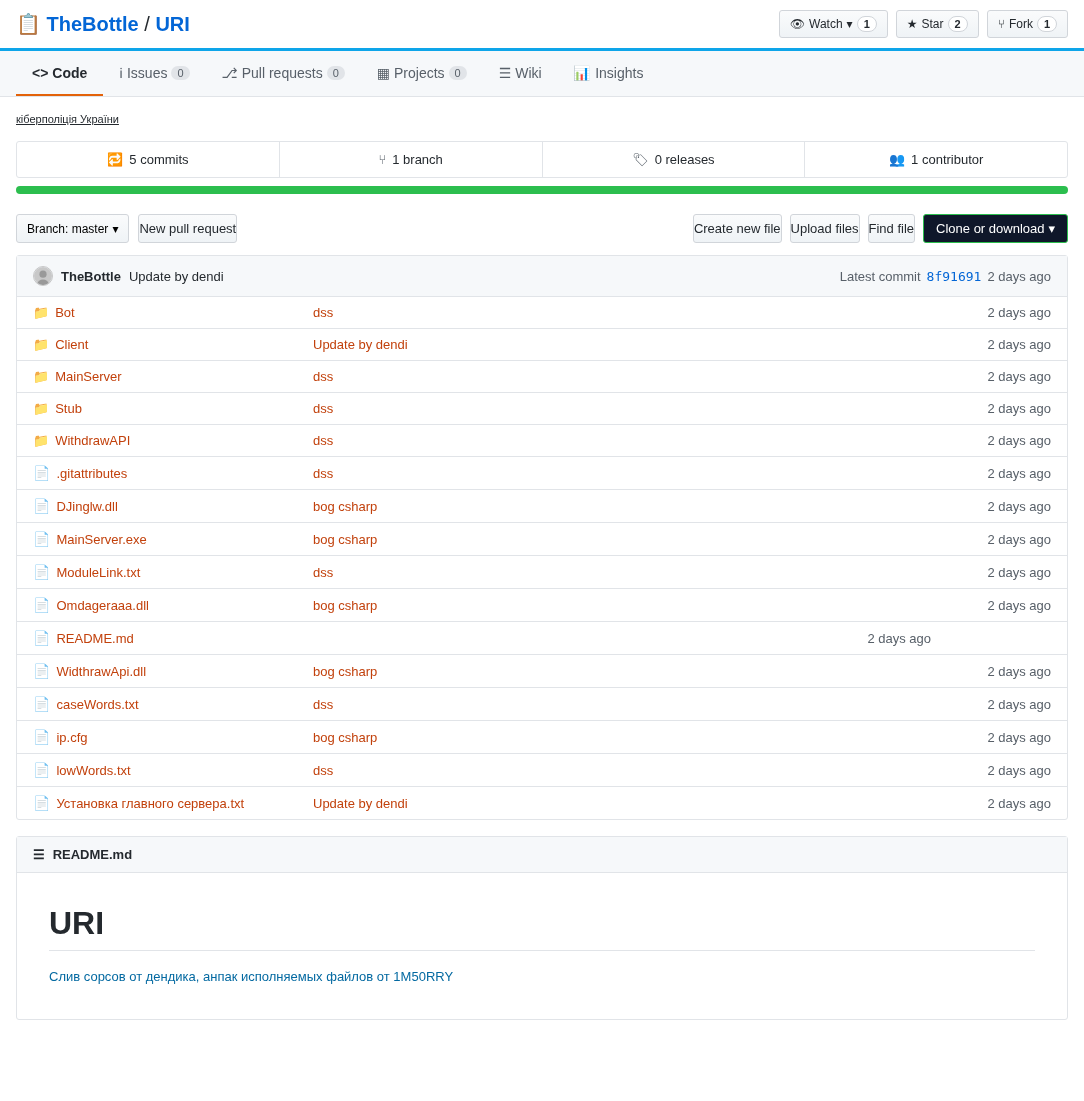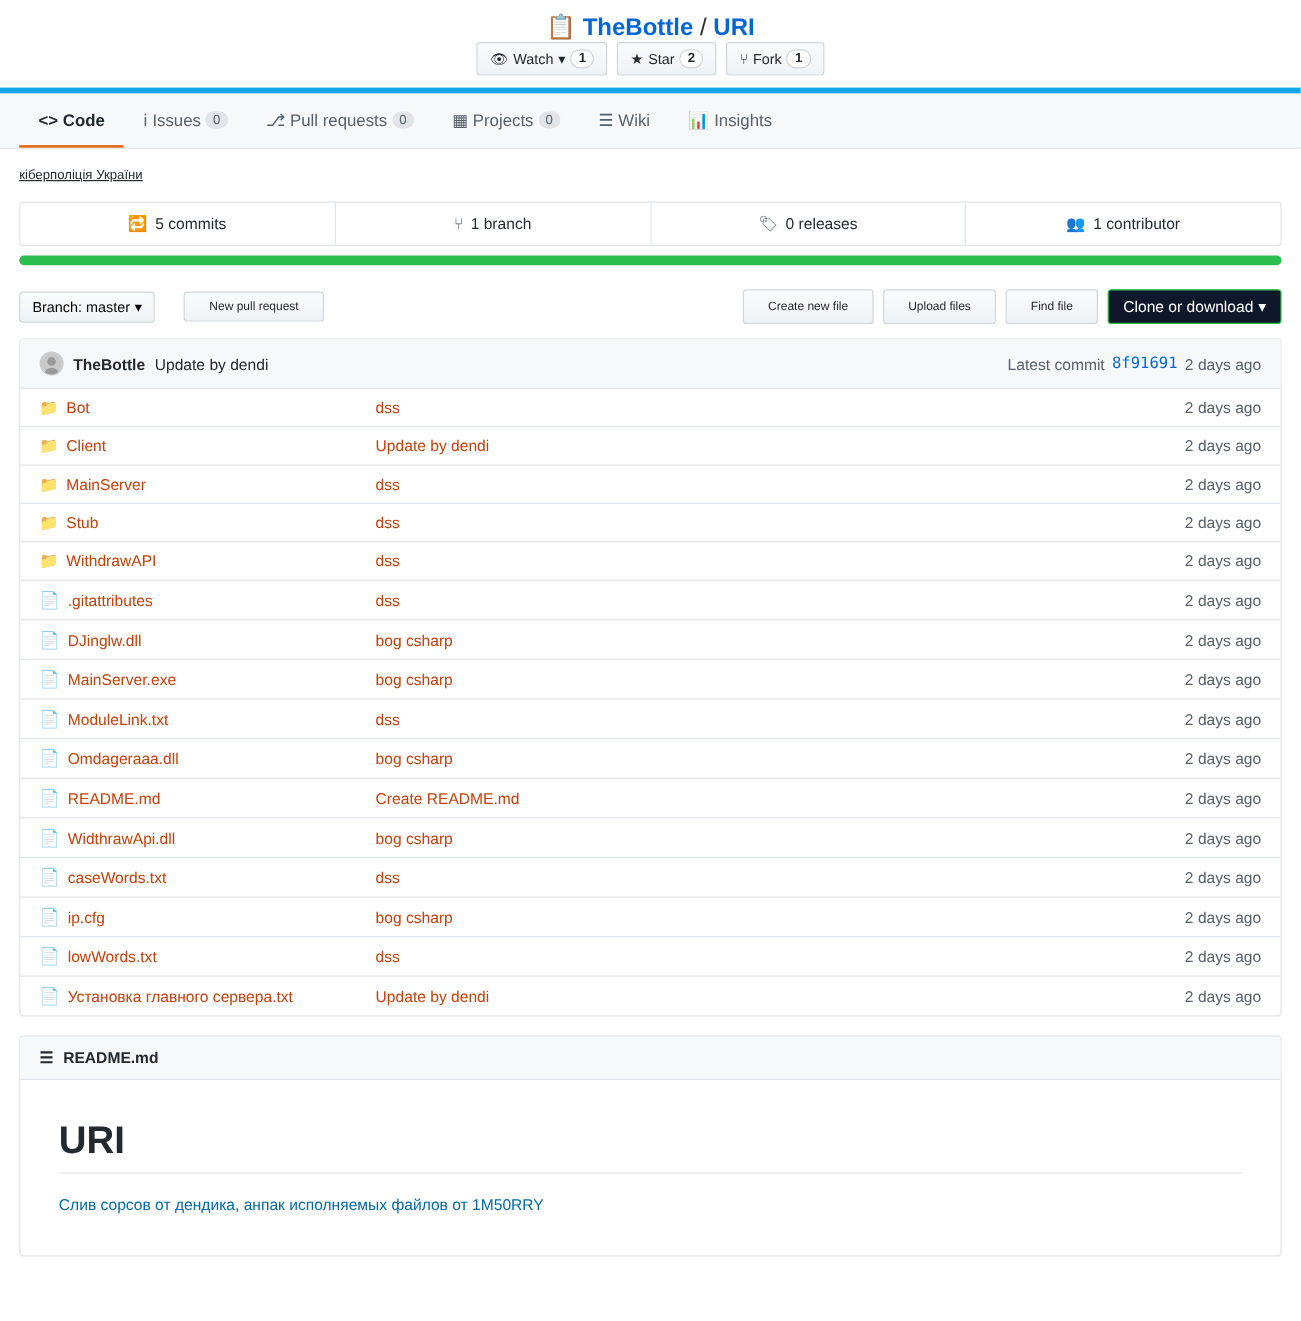--- a/index.html
+++ b/index.html
@@ -1,20 +1,20 @@
 <!DOCTYPE html>
 <html><head>
   <meta charset="utf-8">
   <style>
     * { box-sizing: border-box; margin: 0; padding: 0; }
     body { font-family: -apple-system, BlinkMacSystemFont, "Segoe UI", Helvetica, Arial, sans-serif; font-size: 14px; color: #24292e; background: #fff; }
     a { color: #c2410c; text-decoration: none; }
 
     
-    .page-header { display: flex; align-items: center; justify-content: space-between; padding: 10px 16px; border-bottom: 5px solid #0ea5e9; flex-direction: column; }
+    .page-header { display: flex; align-items: center; justify-content: space-between; padding: 10px 16px; border-bottom: 3px solid #0ea5e9; }
     .repo-title { font-size: 20px; font-weight: 300; }
     .repo-title a { color: #0366d6; font-weight: 600; }
     .repo-actions { display: flex; gap: 8px; align-items: center; }
     .action-btn { display: inline-flex; align-items: center; gap: 4px; padding: 5px 10px; font-size: 12px; border: 1px solid #d1d5da; border-radius: 3px; background: linear-gradient(to bottom, #fafbfc, #eff3f6); cursor: pointer; color: #24292e; white-space: nowrap; }
     .count-badge { background: #fff; border: 1px solid #d1d5da; border-radius: 20px; padding: 1px 6px; font-size: 11px; font-weight: 600; }
 
     
     .repo-tabs { display: flex; border-bottom: 1px solid #e1e4e8; padding: 0 16px; background: #f6f8fa; }
     .tab-item { display: inline-flex; align-items: center; gap: 4px; padding: 12px 16px; font-size: 14px; cursor: pointer; border-bottom: 2px solid transparent; color: #586069; white-space: nowrap; }
     .tab-item.active { border-bottom-color: #e36209; color: #24292e; font-weight: 600; }
@@ -25,25 +25,25 @@
 
     
     .stats-bar { display: flex; border: 1px solid #e1e4e8; border-radius: 3px; margin: 0 16px; }
     .stat-item { flex: 1; display: flex; align-items: center; justify-content: center; gap: 6px; padding: 10px; border-right: 1px solid #e1e4e8; font-size: 13px; cursor: pointer; }
     .stat-item:last-child { border-right: none; }
 
     
     .lang-bar { margin: 8px 16px; height: 8px; border-radius: 4px; background: #2cbe4e; }
 
     
-    .file-toolbar { display: flex; align-items: center; gap: 24px; padding: 12px 16px; flex-wrap: wrap; }
+    .file-toolbar { display: flex; gap: 9px; padding: 12px 16px; flex-wrap: wrap; }
     .branch-btn { display: inline-flex; align-items: center; gap: 4px; padding: 5px 10px; font-size: 12px; border: 1px solid #d1d5da; border-radius: 3px; background: linear-gradient(to bottom, #fafbfc, #eff3f6); cursor: pointer; }
     .toolbar-spacer { flex: 1; }
     .toolbar-right { display: flex; gap: 8px; }
-    .file-action-btn { padding: 6px 20px; font-size: 10px; border: 1px solid #d1d5da; border-radius: 3px; background: linear-gradient(to bottom, #fafbfc, #eff3f6); cursor: pointer; color: #24292e; white-space: nowrap; }
+    .file-action-btn { padding: 6px 0; font-size: 13px; border: 1px solid #d1d5da; border-radius: 3px; background: linear-gradient(to bottom, #fafbfc, #eff3f6); cursor: pointer; color: #24292e; white-space: nowrap; }
     .clone-btn { padding: 6px 12px; font-size: 13px; border: 1px solid #2cbe4e; border-radius: 3px; background: #0f172a; color: #fff; cursor: pointer; white-space: nowrap; display: inline-flex; align-items: center; gap: 4px; }
 
     
     .file-table { margin: 0 16px; border: 1px solid #e1e4e8; border-radius: 3px; }
     .commit-header { display: flex; align-items: center; gap: 8px; padding: 10px 16px; background: #f6f8fa; border-bottom: 1px solid #e1e4e8; font-size: 13px; }
     .avatar-circle { width: 20px; height: 20px; border-radius: 50%; background: #e1e4e8; border: 1px solid #c8c8c8; display: inline-flex; align-items: center; justify-content: center; font-size: 10px; overflow: hidden; }
     .commit-author { font-weight: 600; }
     .commit-meta { margin-left: auto; font-size: 13px; color: #586069; display: flex; gap: 6px; }
     .commit-sha { color: #0366d6; font-family: monospace; text-align: right; }
 
@@ -261,21 +261,20 @@
       <a href="#">Omdageraaa.dll</a>
     </div>
     <span class="commit-msg">bog csharp</span>
     <span class="commit-time">2 days ago</span>
   </div>
       <div class="file-row">
     <div class="file-name">
       <span class="file-icon">📄</span>
       <a href="#">README.md</a>
     </div>
-    <span class="commit-msg">Create README.md</span>
     <span class="commit-time">2 days ago</span>
   </div>
       <div class="file-row">
     <div class="file-name">
       <span class="file-icon">📄</span>
       <a href="#">WidthrawApi.dll</a>
     </div>
     <span class="commit-msg">bog csharp</span>
     <span class="commit-time">2 days ago</span>
   </div>

